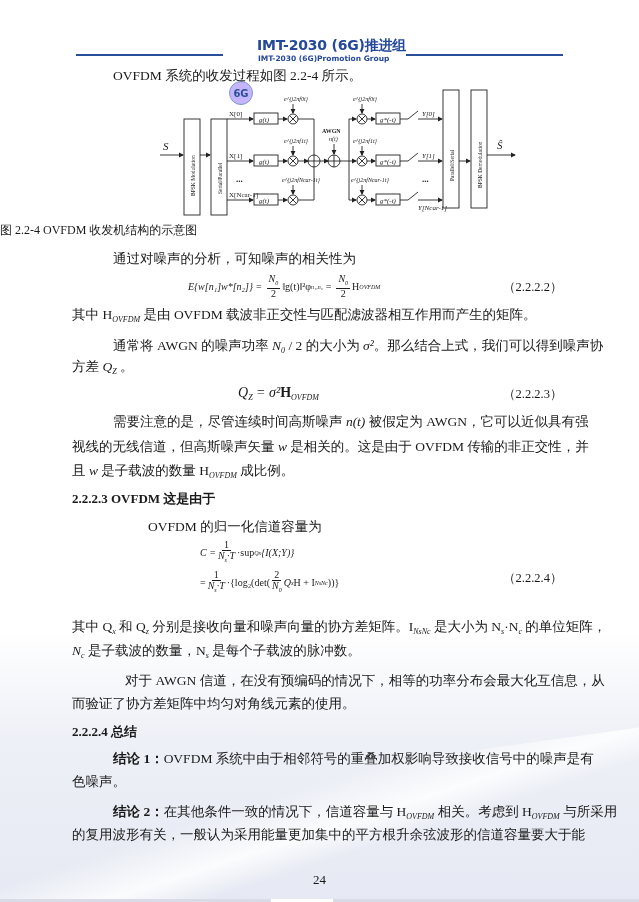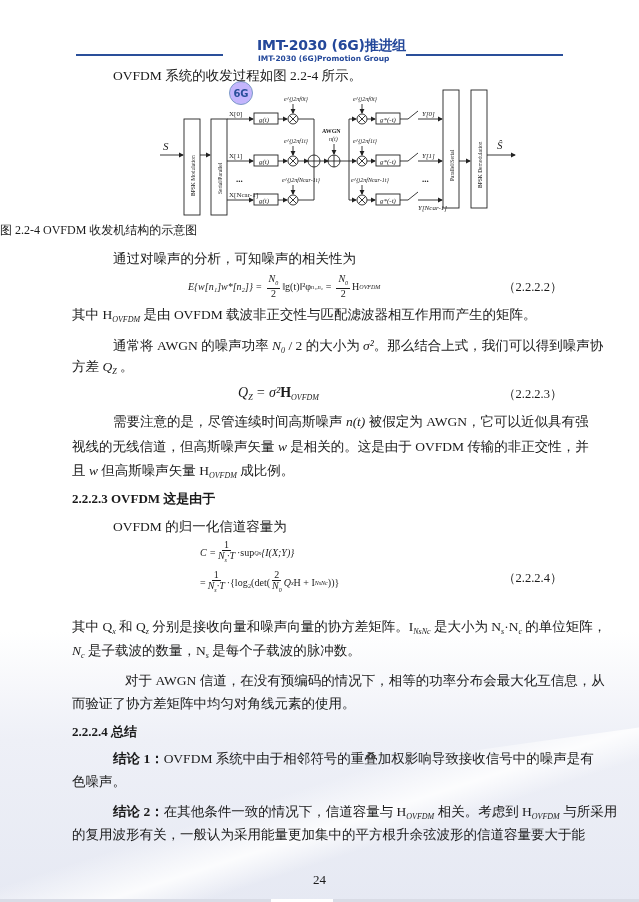--- a/index.html
+++ b/index.html
@@ -213,24 +213,24 @@
 <div class="p full" style="top:306px;"><span>其中 H</span><span class="sub">OVFDM</span><span> 是由 OVFDM 载波非正交性与匹配滤波器相互作用而产生的矩阵。</span></div>
 
 <div class="p indent" style="top:337px;"><span>通常将 AWGN 的噪声功率 </span><span class="ital">N</span><span class="sub">0</span><span> / 2 的大小为 </span><span class="ital">σ²</span><span>。那么结合上式，我们可以得到噪声协</span></div>
 <div class="p full" style="top:358px;"><span>方差 </span><span class="ital">Q</span><span class="sub">Z</span><span> 。</span></div>
 
 <div class="p" style="left:238px; top:384px; font-size:14px;"><span class="ital">Q</span><span class="sub">Z</span><span class="ital"> = σ²</span><span class="bold">H</span><span class="sub">OVFDM</span></div>
 <div class="eqnum" style="left:503px; top:386px;">（2.2.2.3）</div>
 
 <div class="p indent" style="top:413px;"><span>需要注意的是，尽管连续时间高斯噪声 </span><span class="ital">n(t)</span><span> 被假定为 AWGN，它可以近似具有强</span></div>
 <div class="p full" style="top:438px;"><span>视线的无线信道，但高斯噪声矢量 </span><span class="ital">w</span><span> 是相关的。这是由于 OVFDM 传输的非正交性，并</span></div>
-<div class="p full" style="top:462px;"><span>且 </span><span class="ital">w</span><span> 但高斯噪声矢量 H</span><span class="sub">OVFDM</span><span> 成比例。</span></div>
+<div class="p full" style="top:462px;"><span>且 </span><span class="ital">w</span><span> 是子载波的数量 H</span><span class="sub">OVFDM</span><span> 成比例。</span></div>
 
 <div class="p full bold" style="top:490px; font-size:13px;">2.2.2.3   OVFDM 这是由于</div>
-<div class="p indent" style="top:518px;">OVFDM 的归一化信道容量为</div>
+<div class="p indent" style="top:518px;margin-left:35px;">OVFDM 的归一化信道容量为</div>
 
 <div class="eq" style="left:200px; top:540px;">
   <span class="ital">C =</span>
   <span class="frac">
       <span class="num">1</span>
       <span class="ital"><span>N</span><span class="sub" style="font-size:6px">s</span><span>·T</span></span>
     </span>
   <span>·sup</span>
     <span class="sub" style="font-size:6px">Qx</span>
   <span class="ital">{I(X;Y)}</span>

